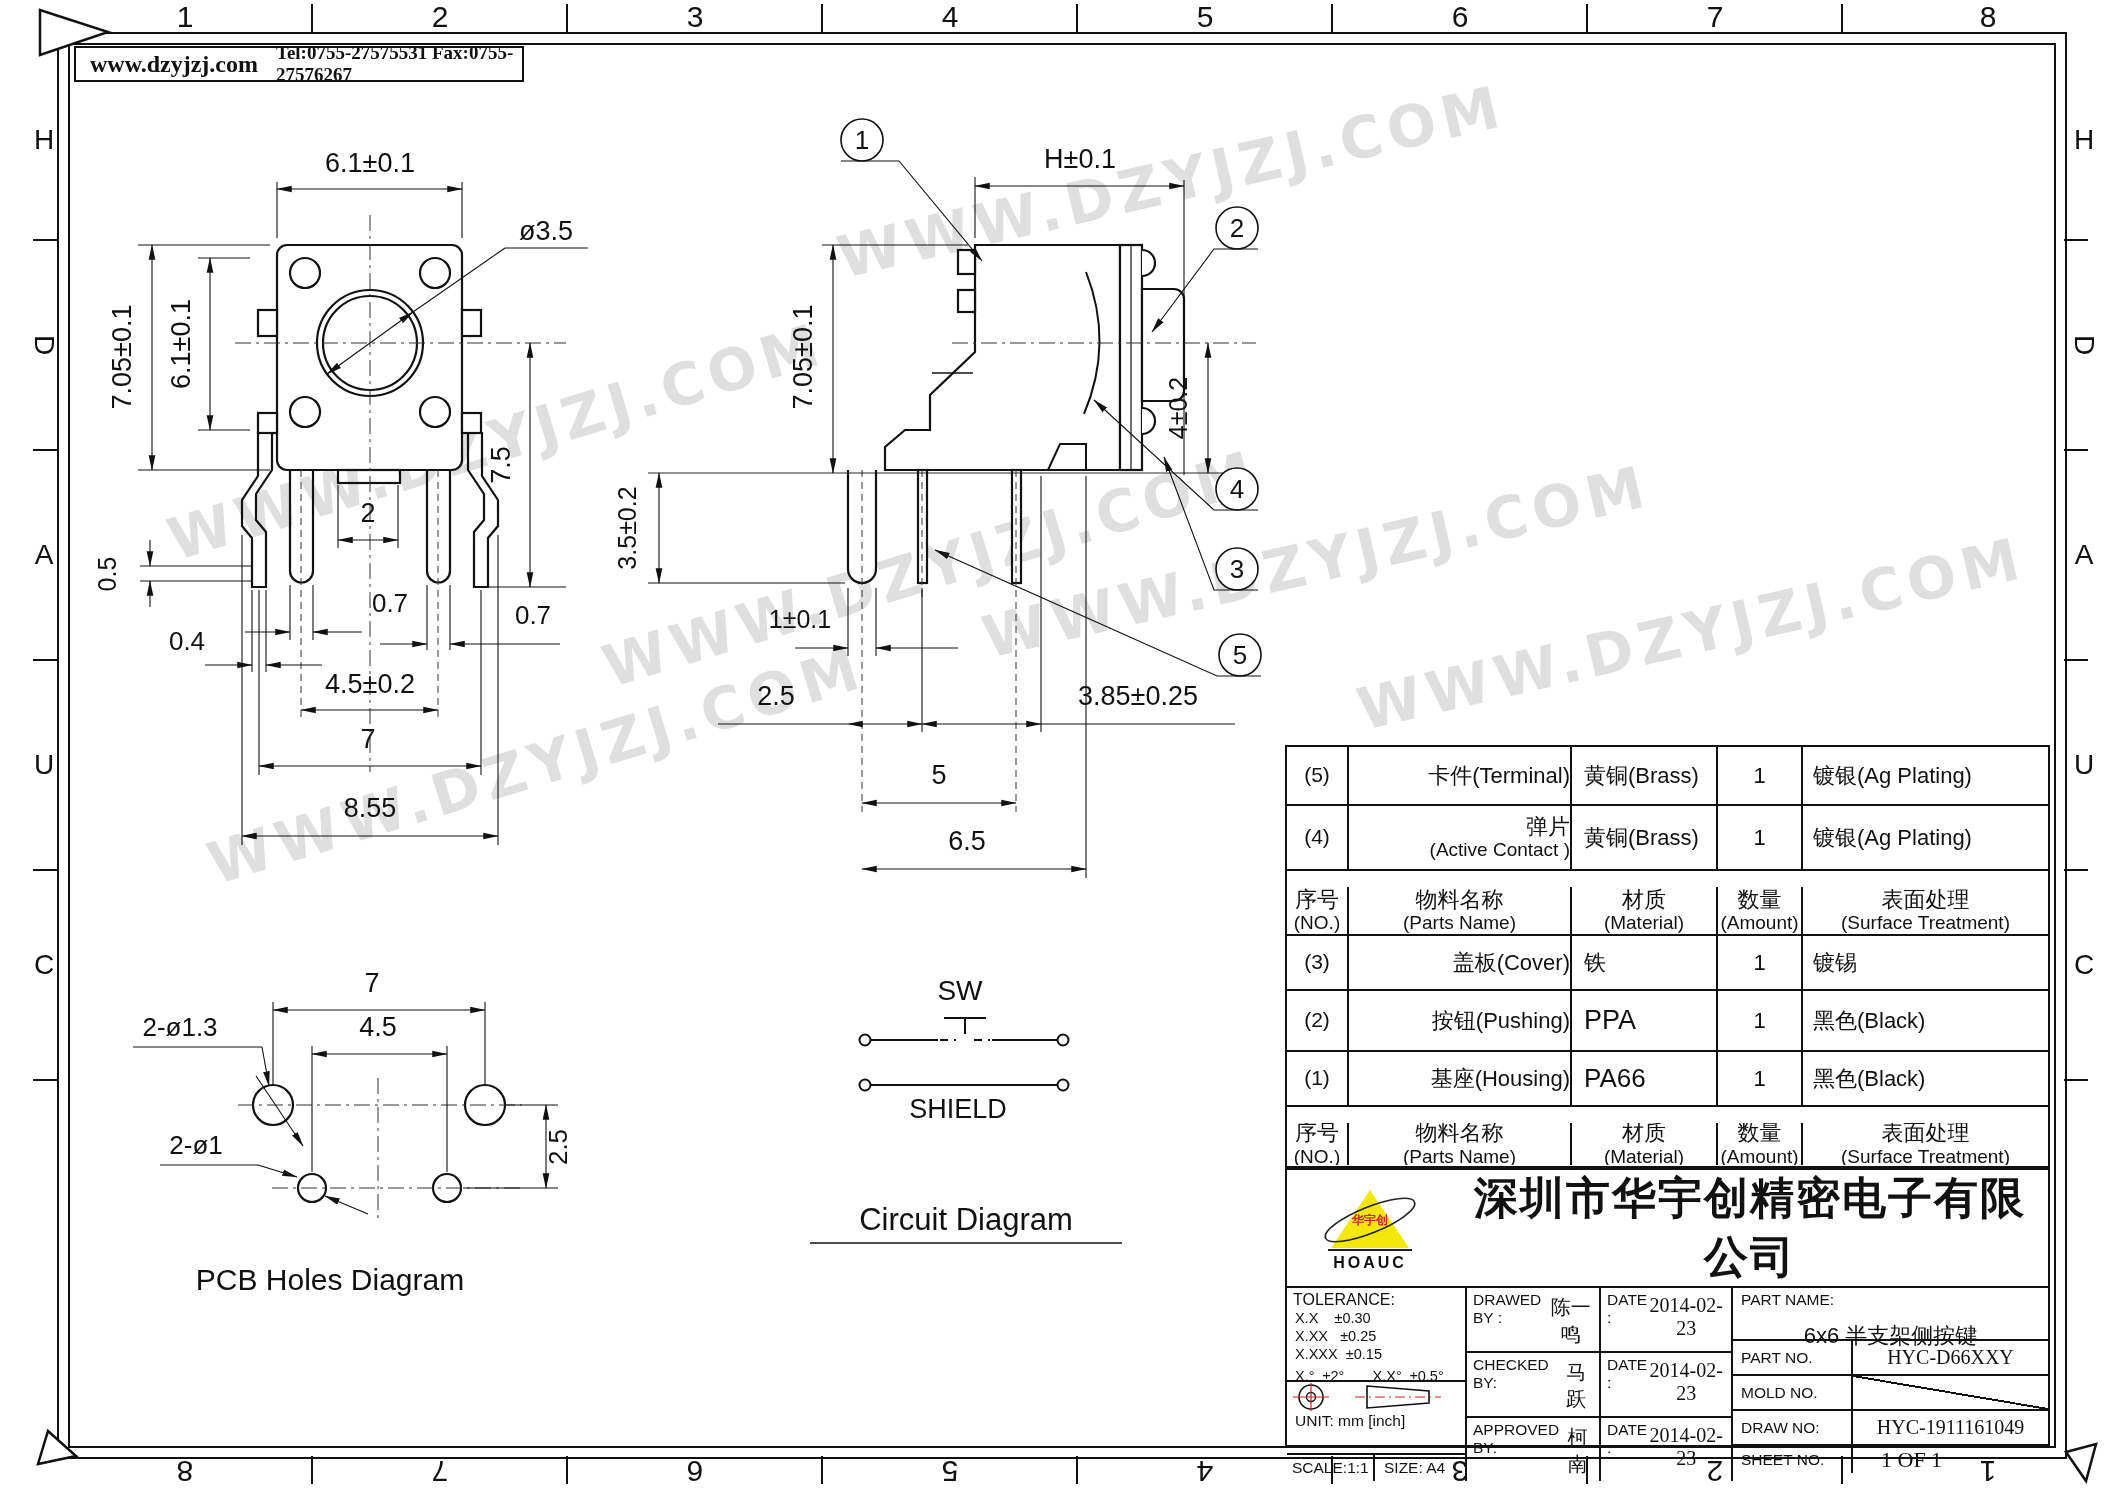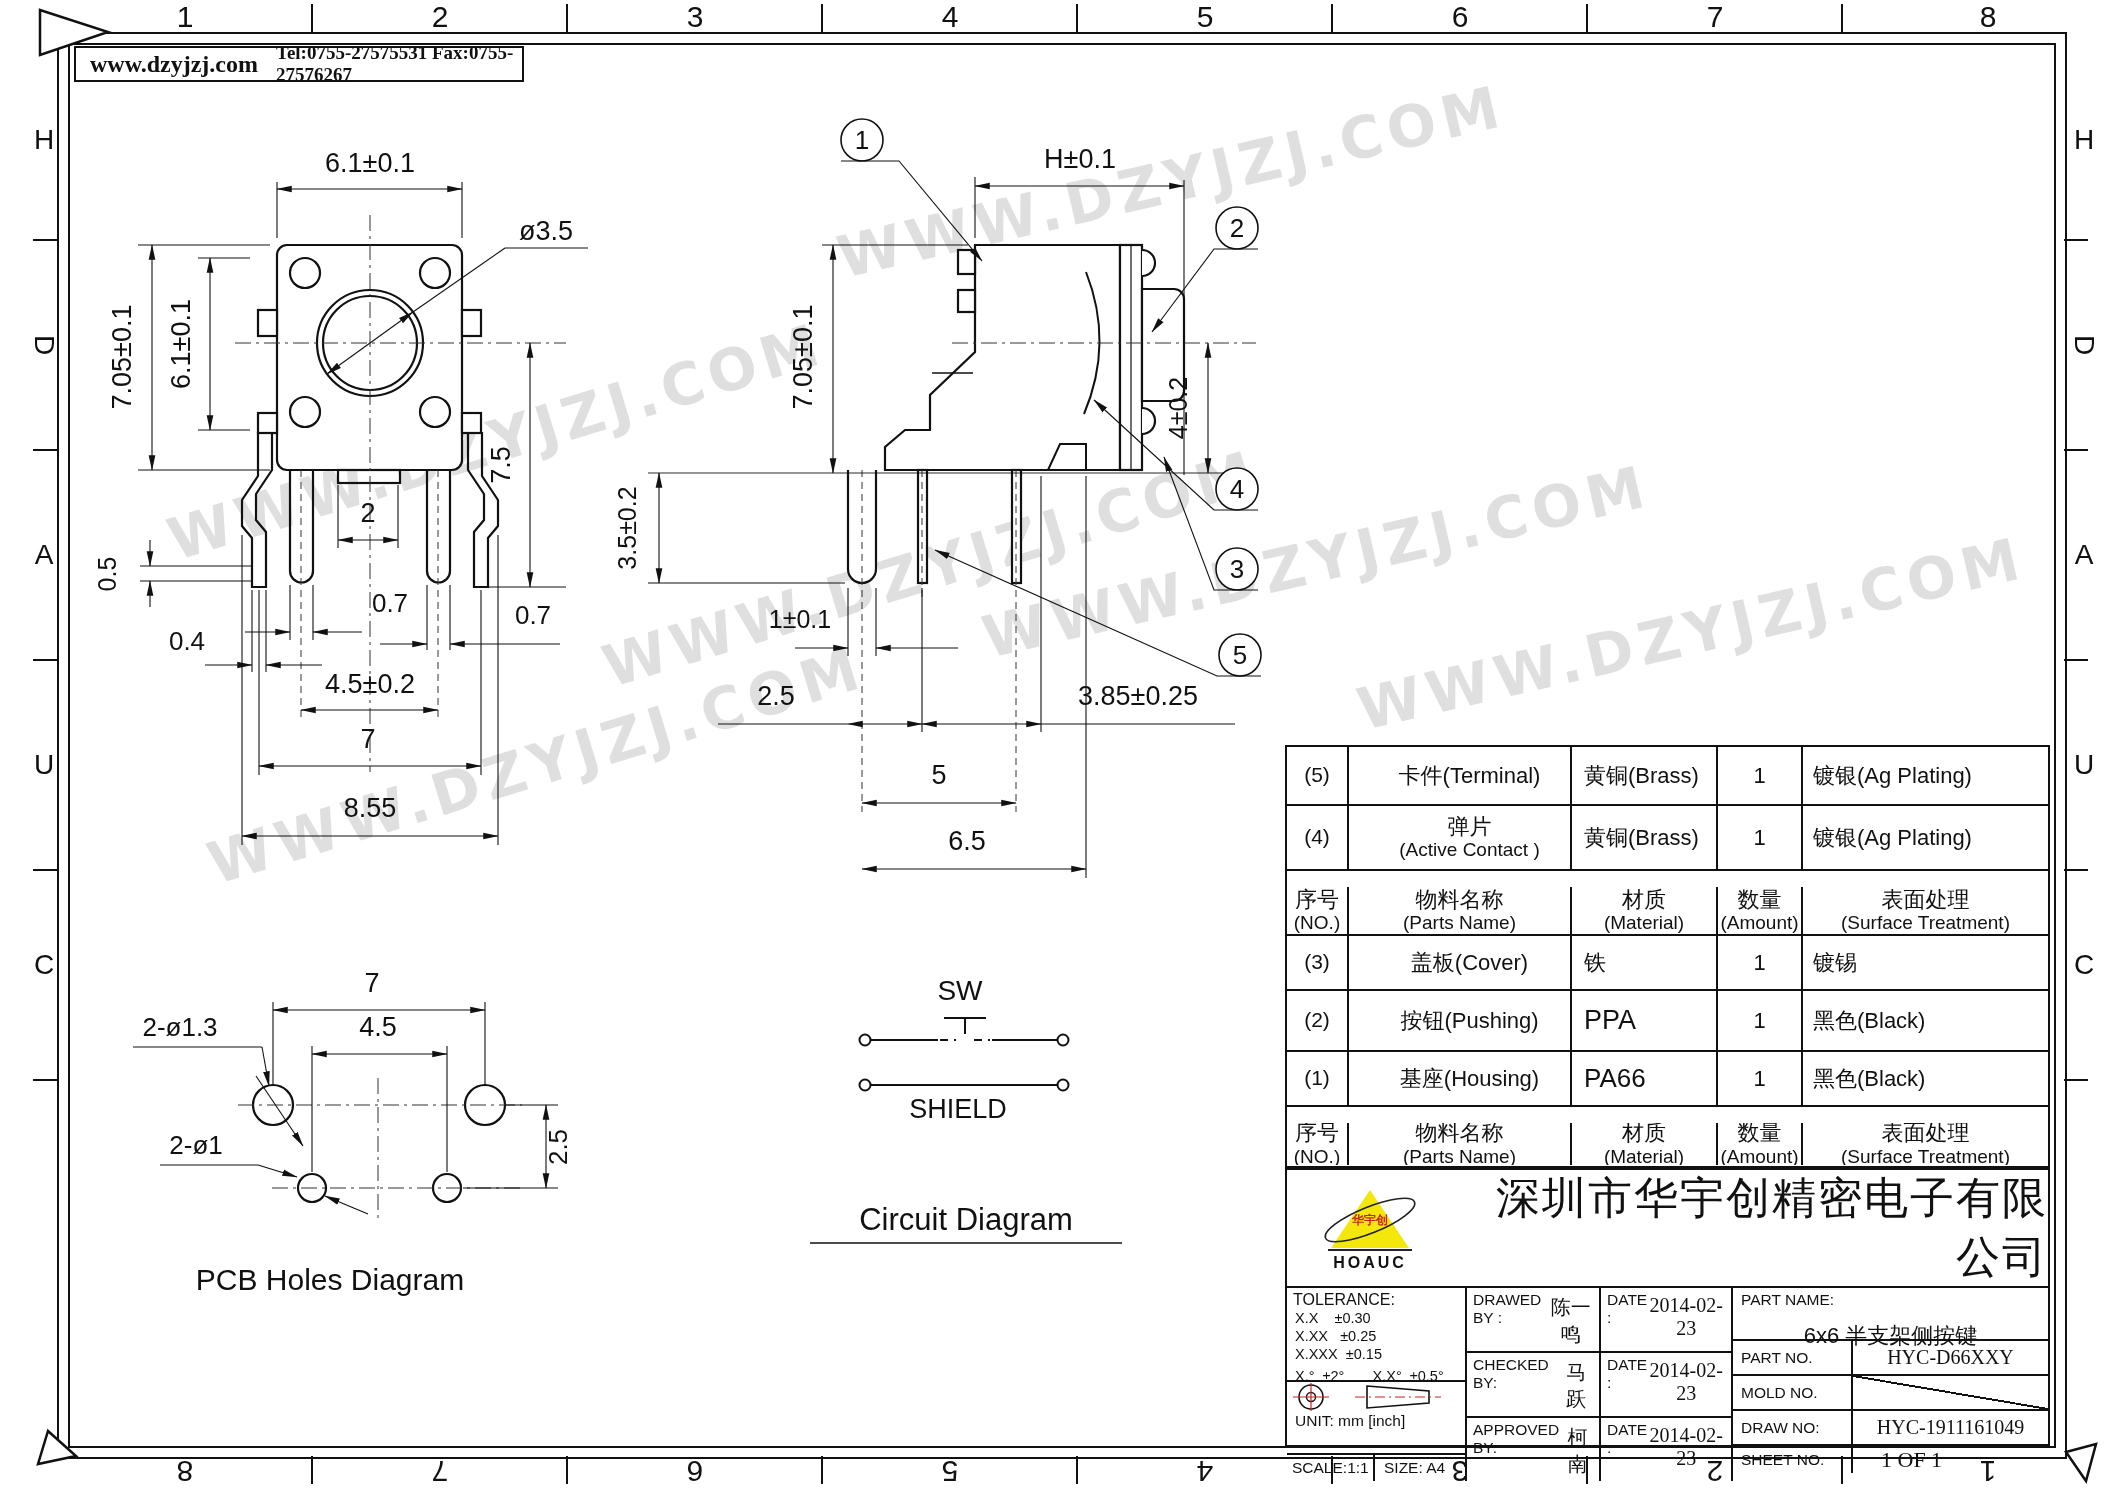--- a/index.html
+++ b/index.html
@@ -27,32 +27,32 @@
   .draw{position:absolute;left:0;top:0;z-index:4;}
   
   .bom{position:absolute;left:1285px;top:745px;width:765px;height:423px;border:2.5px solid #111;
        box-sizing:border-box;z-index:5;}
   .bom-row{display:grid;grid-template-columns:60px 223px 146px 85px 1fr;box-sizing:border-box;}
   .bom-row + .bom-row{border-top:2px solid #111;}
   .cell{display:flex;flex-direction:column;justify-content:center;box-sizing:border-box;
         line-height:1.15;overflow:hidden;}
   .cell + .cell{border-left:2px solid #111;}
   .c-no{align-items:center;text-align:center;font-size:21px;}
-  .c-name{align-items:center;padding-left:20px;font-size:22px;}
+  .c-name{align-items:flex-end;padding-left:20px;font-size:22px;}
   .c-mat{align-items:flex-start;padding-left:12px;font-size:22px;}
   .c-qty{align-items:center;font-size:22px;}
   .c-surf{align-items:flex-start;padding-left:10px;font-size:22px;}
   .l2{font-size:19px;}
   .hdr-row .cell{align-items:center;text-align:center;padding-left:0;font-size:22px;margin-top:16px;}
   
   .tblock{position:absolute;left:1285px;top:1168px;width:765px;height:279px;border:2.5px solid #111;
           box-sizing:border-box;background:transparent;z-index:5;}
   .tb-company{height:118px;border-bottom:2px solid #111;display:flex;align-items:center;box-sizing:border-box;}
   .tb-logo{width:165px;display:flex;justify-content:center;align-items:center;}
-  .tb-cname{flex:1;text-align:right;font-size:44px;font-weight:normal;letter-spacing:2px;
+  .tb-cname{flex:1;text-align:center;font-size:44px;font-weight:bold;letter-spacing:2px;
             font-family:"Liberation Serif",serif;}
   .tb-grid{display:grid;grid-template-columns:178px 134px 132px 1fr;height:156px;box-sizing:border-box;}
   .tb-col{box-sizing:border-box;position:relative;}
   .tb-col + .tb-col{border-left:2px solid #111;}
   .tol-t{font-size:16px;padding:3px 0 0 6px;}
   .tol-r{font-size:14.5px;white-space:pre;line-height:1.25;padding-left:8px;}
   .tol-a{font-size:14.5px;white-space:pre;padding-left:8px;margin-top:5px;}
   .tol-div{position:absolute;left:0;right:0;top:92px;border-top:2px solid #111;}
   .tol-sym{position:absolute;top:94px;left:2px;}
   .tol-unit{position:absolute;top:124px;left:8px;font-size:15.5px;}

